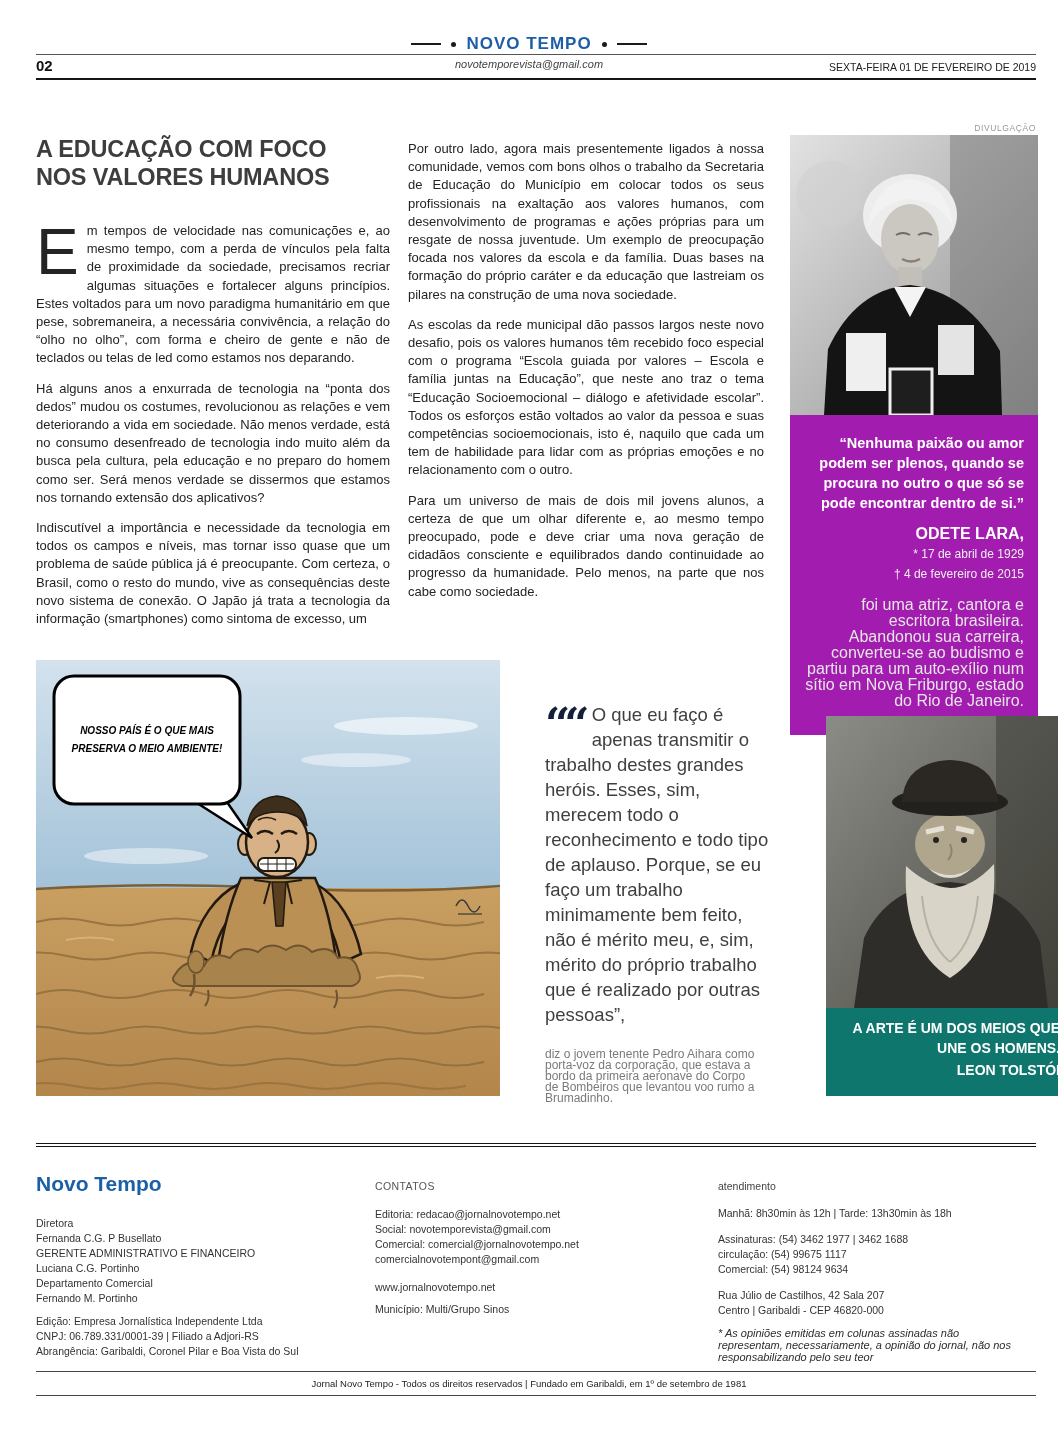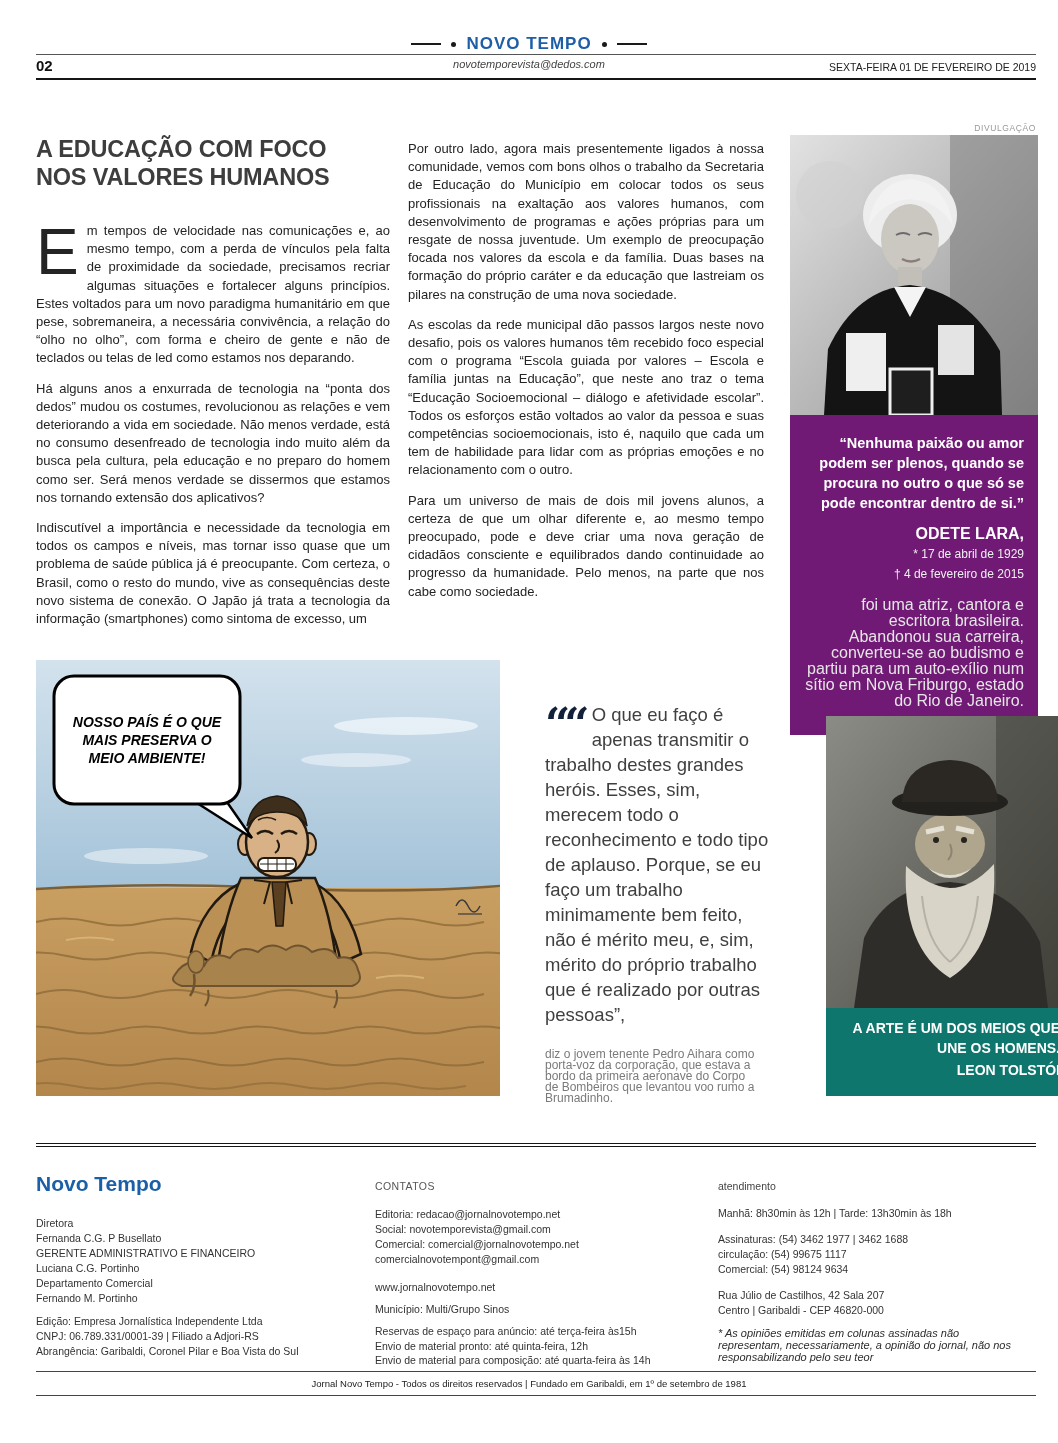--- a/index.html
+++ b/index.html
@@ -20,30 +20,30 @@
   
   .headline { position:absolute; left:36px; top:136px; width:340px; font-size:23.5px; line-height:27.5px; font-weight:bold; color:#3d3d3d; letter-spacing:-0.2px; }
   .col { font-size:13px; line-height:18.2px; text-align:justify; color:#242424; }
   .col p { margin-bottom:12px; }
   .col1 { position:absolute; left:36px; top:222px; width:354px; }
   .col2 { position:absolute; left:408px; top:140px; width:356px; }
   .dropcap { float:left; font-size:64px; line-height:52px; padding:4px 8px 0 0; color:#242424; }
 
   
   .credit { position:absolute; top:123px; right:22px; font-size:8.5px; color:#999; letter-spacing:.6px; }
-  .odete { position:absolute; left:790px; top:135px; width:248px; height:600px; background:#701a75; color:#fff; }
+  .odete { position:absolute; left:790px; top:135px; width:248px; height:600px; background:#a21caf; color:#fff; }
   .odete svg { display:block; }
   .odete-quote { padding:18px 14px 0; text-align:right; font-weight:bold; font-size:14.5px; line-height:20px; }
   .odete-name  { padding:12px 14px 0; text-align:right; font-weight:bold; font-size:16px; }
   .odete-dates { padding:3px 14px 0; text-align:right; font-size:12px; line-height:17px; color:#f0f0f0; }
   .odete-bio   { padding:14px 14px 0; text-align:right; font-size:16px; line-height:16px; color:#e6e6e6; }
 
   
   .cartoon { position:absolute; left:36px; top:660px; width:464px; height:436px; }
-  .bubble-text { position:absolute; left:58px; top:680px; width:178px; height:120px; display:flex; align-items:center; justify-content:center; text-align:center; font-weight:bold; font-style:italic; font-size:14px; line-height:18px; color:#000; padding:8px; }
+  .bubble-text { position:absolute; left:58px; top:680px; width:178px; height:120px; display:flex; align-items:center; justify-content:center; text-align:center; font-weight:bold; font-style:italic; font-size:10px; line-height:18px; color:#000; padding:8px; }
 
   
   .pullquote { position:absolute; left:545px; top:702px; width:228px; }
   .bigquote { float:left; font-family:"DejaVu Serif", serif; font-weight:bold; font-size:44px; line-height:.72; color:#13203a; margin:7px 8px 0 0; letter-spacing:-6px; }
   .pq-text { font-size:18.5px; line-height:25px; color:#3f3f3f; }
   .pq-attr { margin-top:22px; font-size:12px; line-height:11px; color:#7a7a7a; width:212px; }
 
   
   .tolstoi { position:absolute; left:790px; top:716px; width:248px; height:380px; background:#0f766e; color:#fff;margin-left:36px; }
   .tolstoi svg { display:block; }
@@ -72,21 +72,21 @@
 
 <div class="page">
 
   <div class="mast-row">
     <span class="mast-line"></span>
     <span class="mast-dot"></span>
     <span class="mast-title">NOVO TEMPO</span>
     <span class="mast-dot"></span>
     <span class="mast-line"></span>
   </div>
-  <div class="mast-email">novotemporevista@dedos.com</div>
+  <div class="mast-email">novotemporevista@gmail.com</div>
   <div class="page-num">02</div>
   <div class="issue-date">SEXTA-FEIRA 01 DE FEVEREIRO DE 2019</div>
   <div class="hline" style="top:54px; background:#555;"></div>
   <div class="hline" style="top:78px; height:2px; background:#161616;"></div>
 
   <h1 class="headline">A EDUCAÇÃO COM FOCO NOS VALORES HUMANOS</h1>
 
   <div class="col col1">
     <p><span class="dropcap">E</span><span>m tempos de velocidade nas comunicações e, ao mesmo tempo, com a perda de vínculos pela falta de proximidade da sociedade, precisamos recriar algumas situações e fortalecer alguns princípios. Estes voltados para um novo paradigma humanitário em que pese, sobremaneira, a necessária convivência, a relação do “olho no olho”, com forma e cheiro de gente e não de teclados ou telas de led como estamos nos deparando.</span></p>
     <p>Há alguns anos a enxurrada de tecnologia na “ponta dos dedos” mudou os costumes, revolucionou as relações e vem deteriorando a vida em sociedade. Não menos verdade, está no consumo desenfreado de tecnologia indo muito além da busca pela cultura, pela educação e no preparo do homem como ser. Será menos verdade se dissermos que estamos nos tornando extensão dos aplicativos?</p>
@@ -249,25 +249,20 @@
 
   <div class="f-contacts-title">CONTATOS</div>
   <div class="f-contacts f-small">
     <div>Editoria: redacao@jornalnovotempo.net</div>
     <div>Social: novotemporevista@gmail.com</div>
     <div>Comercial: comercial@jornalnovotempo.net</div>
     <div>comercialnovotempont@gmail.com</div>
   </div>
   <div class="f-website f-small">www.jornalnovotempo.net</div>
   <div class="f-print f-small">Município: Multi/Grupo Sinos</div>
-  <div class="f-deadlines f-small">
-    <div>Reservas de espaço para anúncio: até terça-feira às15h</div>
-    <div>Envio de material pronto: até quinta-feira, 12h</div>
-    <div>Envio de material para composição: até quarta-feira às 14h</div>
-  </div>
 
   <div class="f-service-title">atendimento</div>
   <div class="f-hours f-small">Manhã: 8h30min às 12h | Tarde: 13h30min às 18h</div>
   <div class="f-phones f-small">
     <div>Assinaturas: (54) 3462 1977 | 3462 1688</div>
     <div>circulação: (54) 99675 1117</div>
     <div>Comercial: (54) 98124 9634</div>
   </div>
   <div class="f-address f-small">
     <div>Rua Júlio de Castilhos, 42 Sala 207</div>

